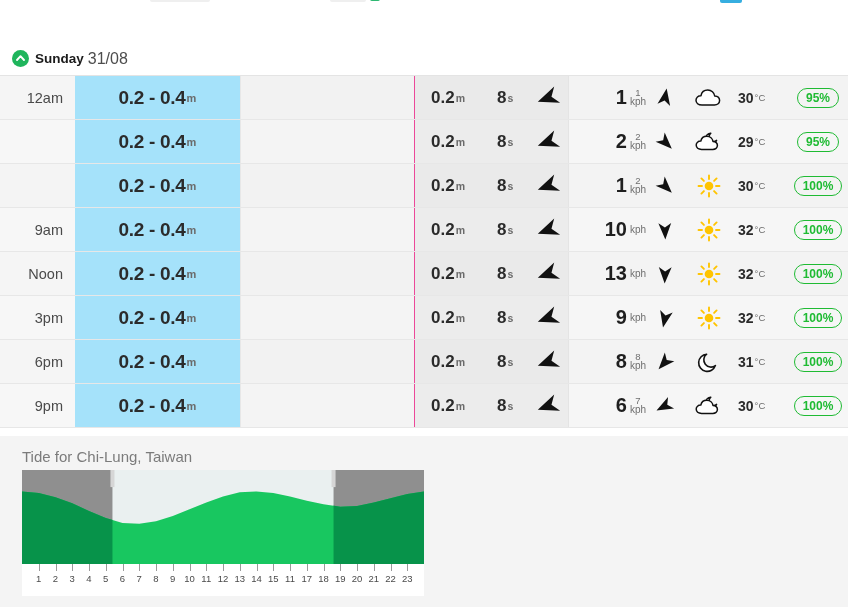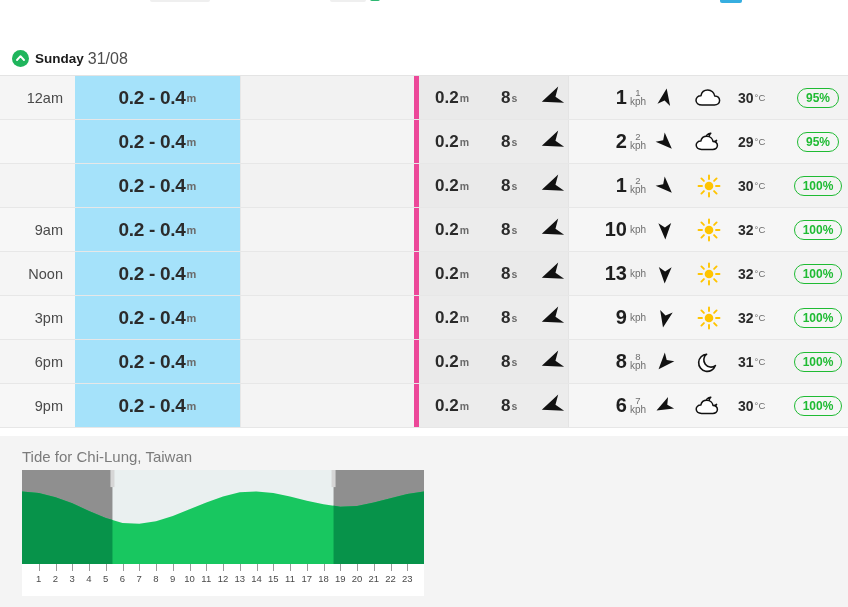--- a/index.html
+++ b/index.html
@@ -67,21 +67,21 @@
             font-size: 14.5px; color: #4a4a4a; background: #f5f5f5; }
   .frow.alt .c-time { background: #f7f7f7; }
 
   .c-surf { left: 75px; width: 165px; justify-content: center; background: #a5e2fa; }
   .surf-val { font-size: 19px; font-weight: bold; color: #2b2b2b; letter-spacing: -0.3px; }
   .surf-unit { font-size: 11px; font-weight: bold; color: #6a6a6a; margin-left: 1px; }
 
   .c-rating { left: 240px; width: 174px; background: #f2f2f2; border-left: 1px solid #e7e7e7; }
   .frow.alt .c-rating { background: #f4f4f4; }
 
-  .c-swell { left: 414px; width: 154px; background: #eaeaea; border-left: 5px solid #ec4899;
+  .c-swell { left: 414px; width: 154px; background: #eaeaea; border-left: 1px solid #ec4899;
              justify-content: flex-start; }
   .frow.alt .c-swell { background: #ececec; }
   .sw-h { font-size: 17px; font-weight: bold; color: #2b2b2b; margin-left: 16px; }
   .sw-hu { font-size: 10.5px; font-weight: bold; color: #6a6a6a; margin-left: 1px; }
   .sw-p { font-size: 17px; font-weight: bold; color: #2b2b2b; margin-left: 32px; }
   .sw-pu { font-size: 10.5px; font-weight: bold; color: #6a6a6a; margin-left: 1px; }
   .sw-arrow { margin-left: 22px; display: inline-flex; align-items: center; }
 
   .c-wind { left: 568px; width: 120px; background: #f3f3f3; border-left: 1px solid #e4e4e4;
             justify-content: flex-end; padding-right: 12px; }

